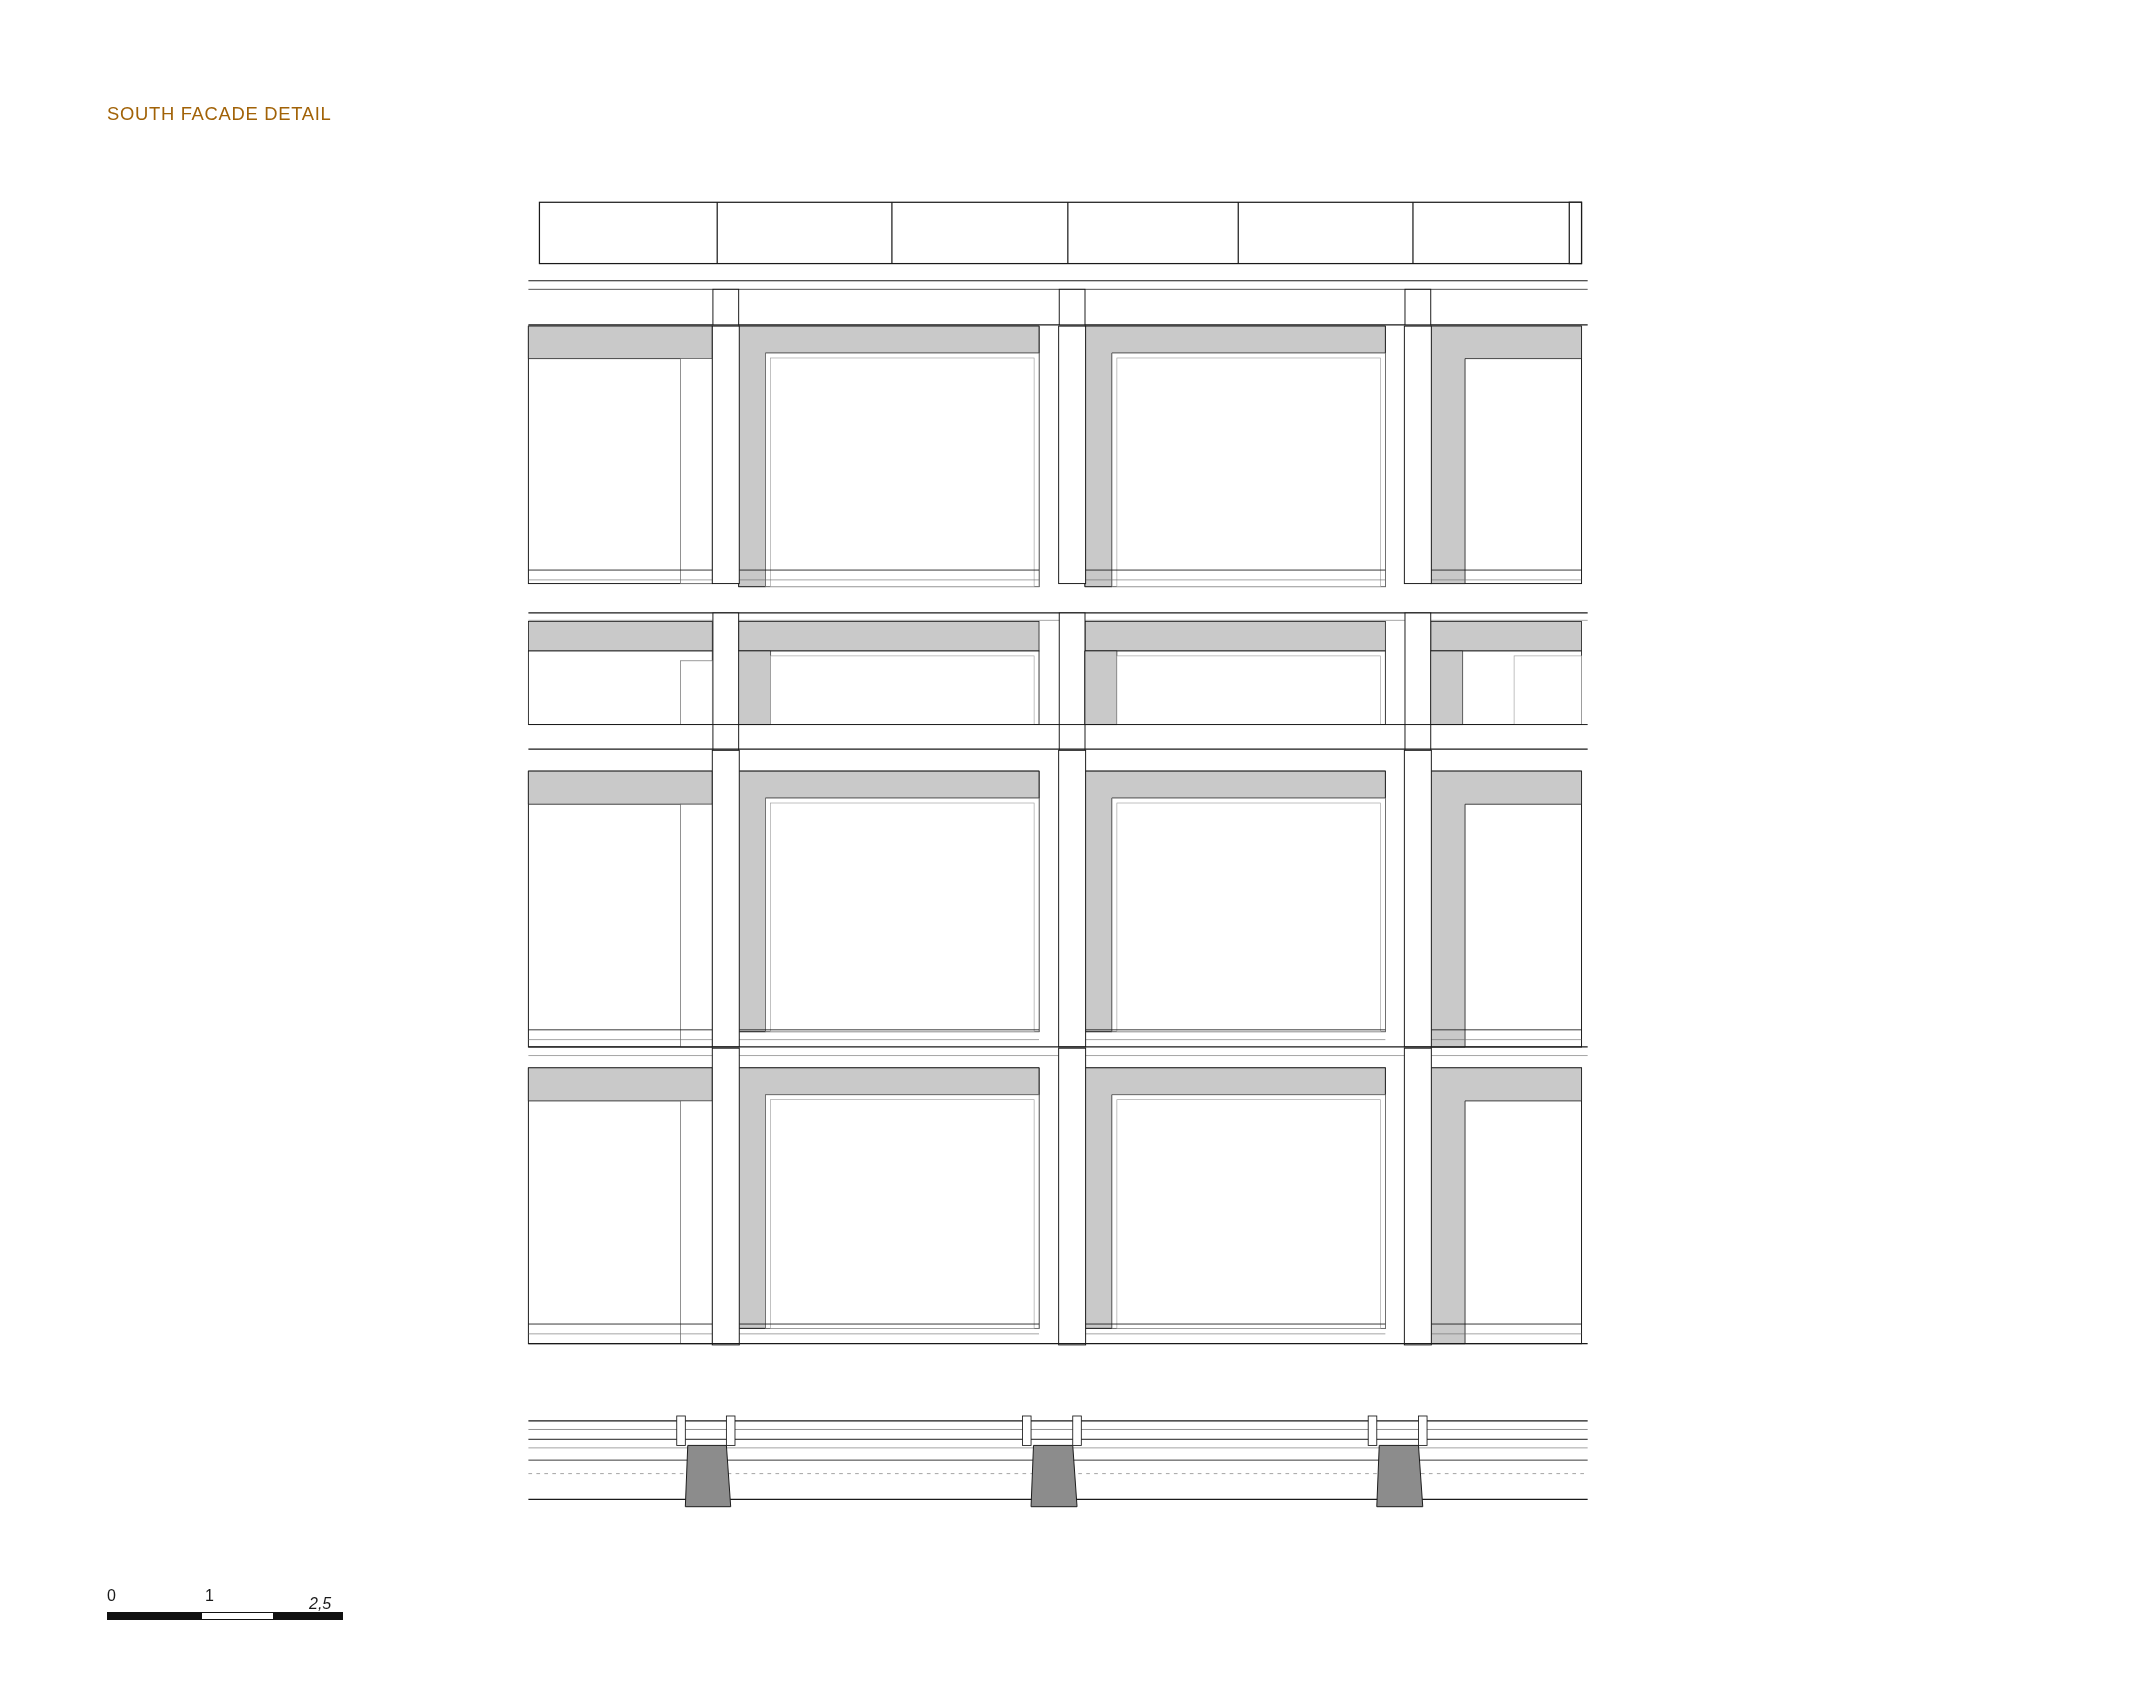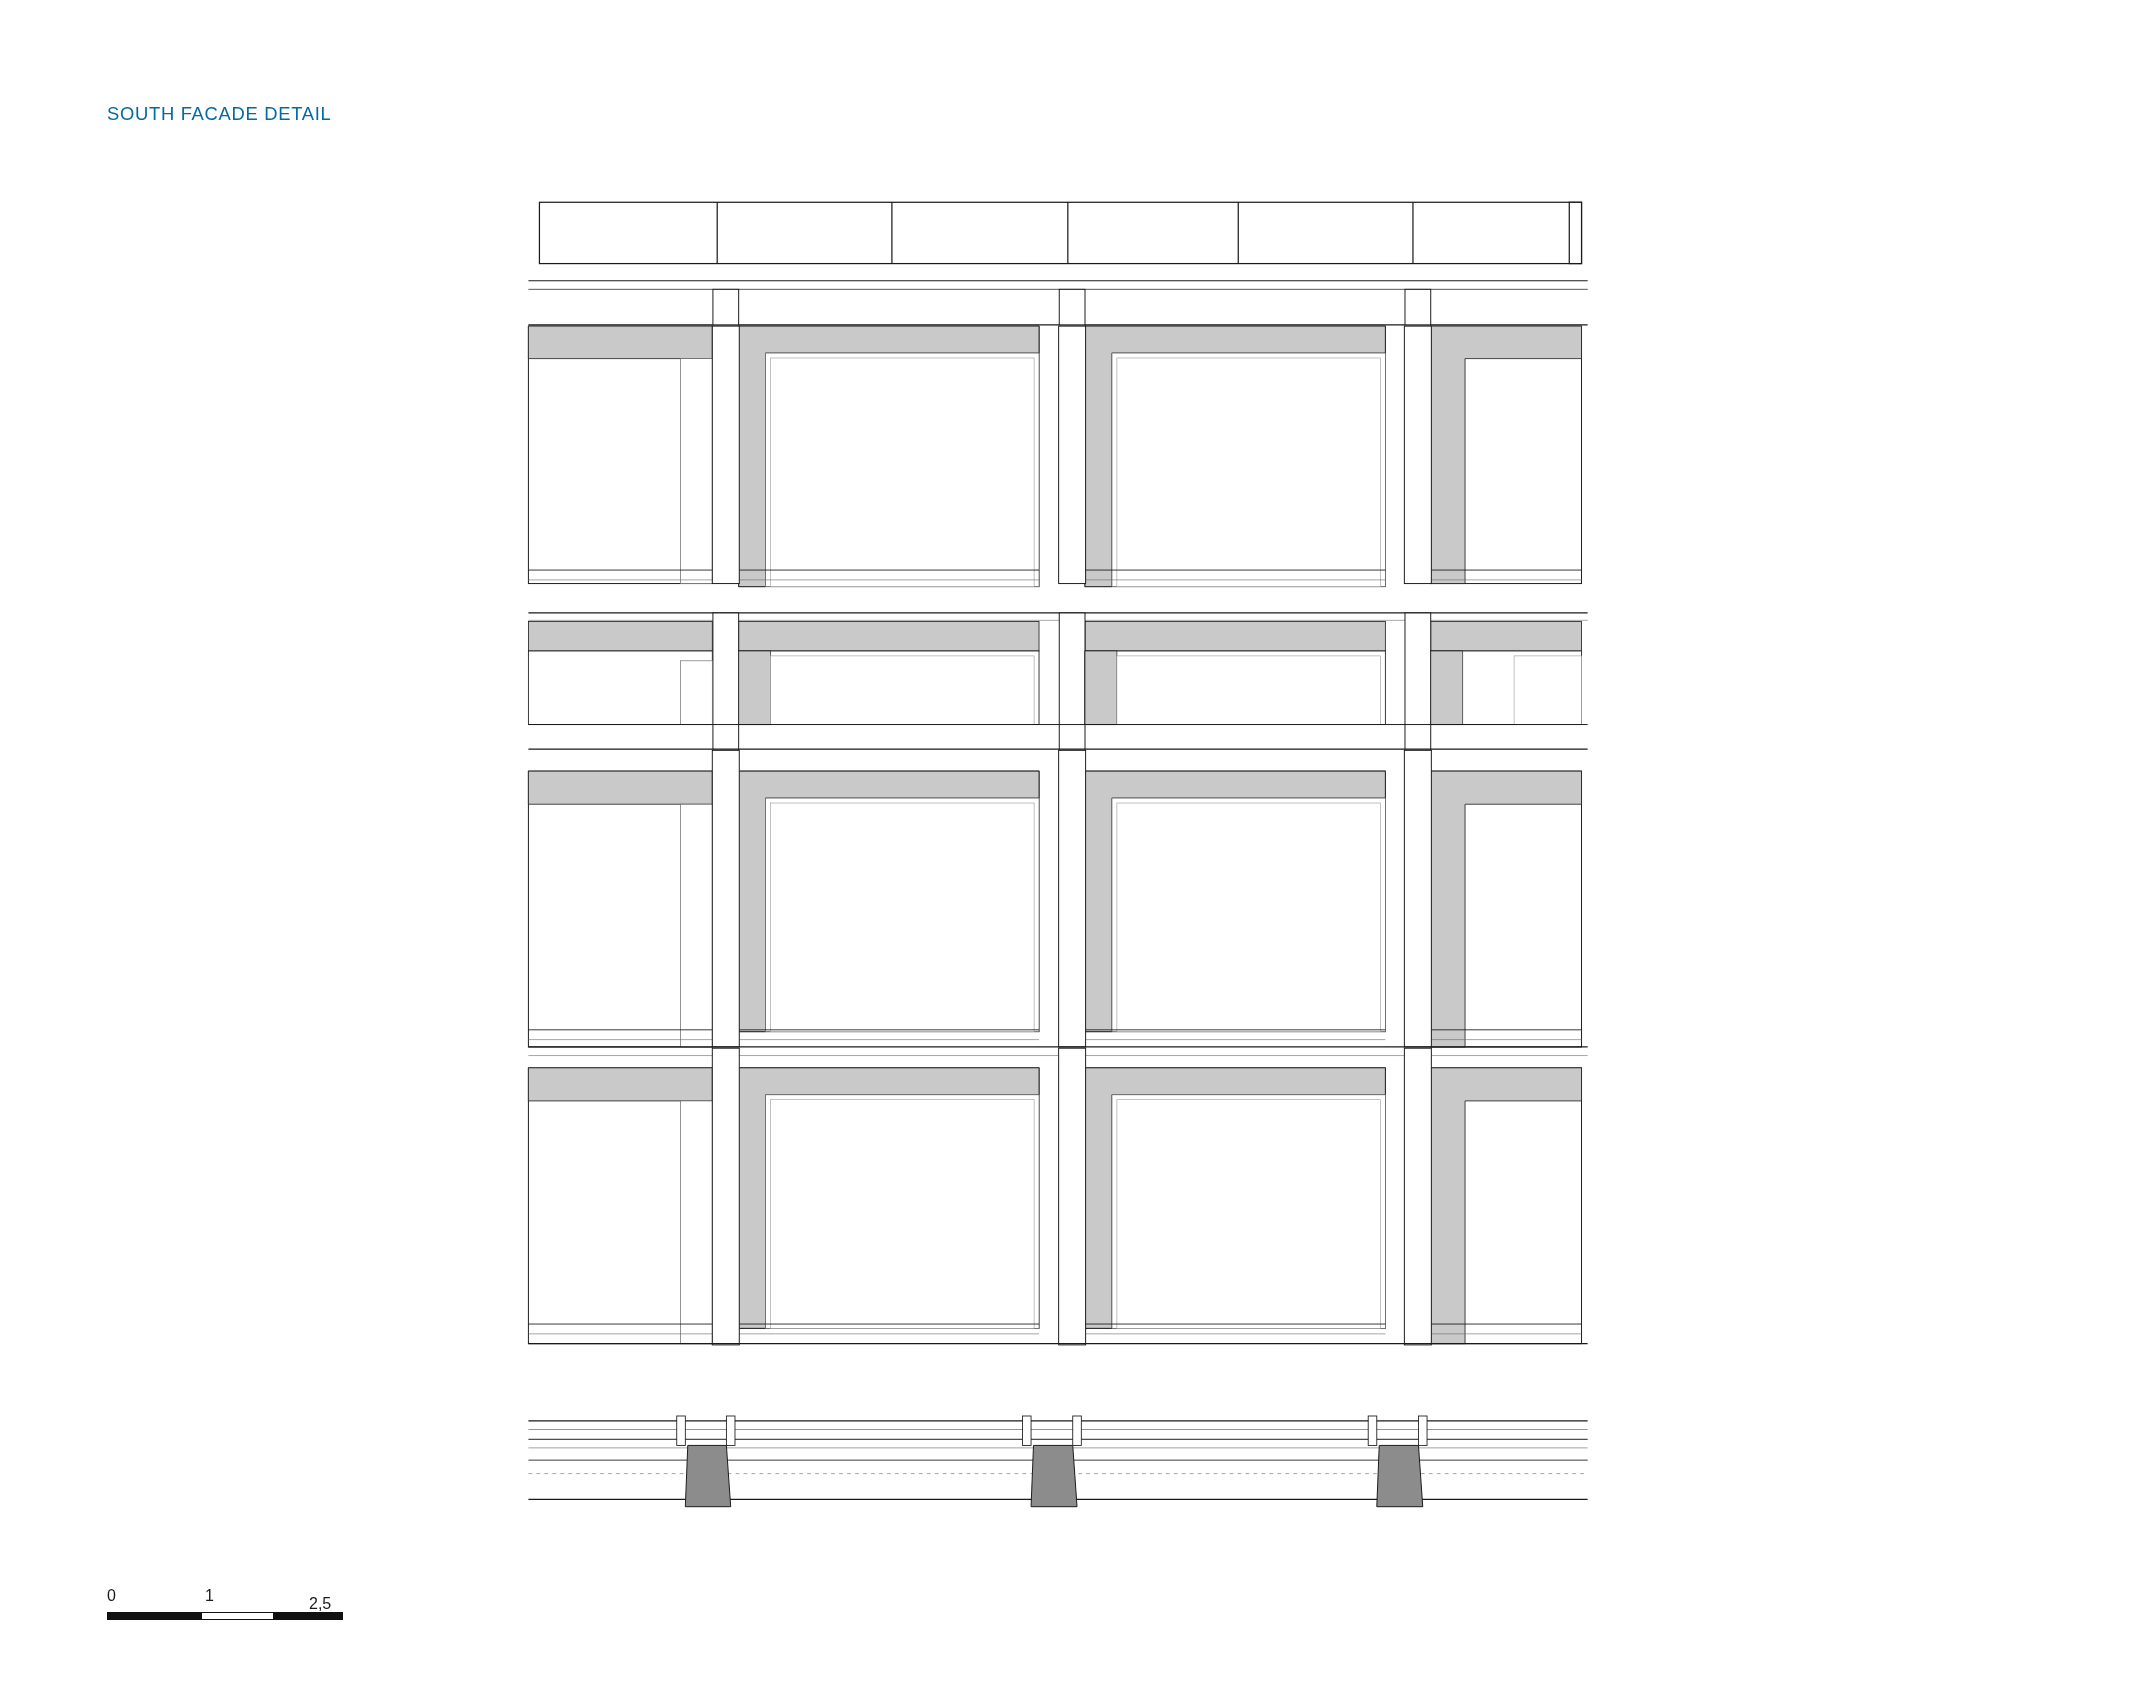--- a/index.html
+++ b/index.html
@@ -18,21 +18,21 @@
     position: absolute;
     inset: 0;
     background: #ffffff;
   }
   #title {
     position: absolute;
     left: 107px;
     top: 103px;
     font-size: 18.4px;
     letter-spacing: 0.7px;
-    color: #0369a1;
+    color: #a16207;
     white-space: nowrap;
   }
   #drawing {
     position: absolute;
     left: 0;
     top: 0;
     width: 2151px;
     height: 1709px;
   }
   #scalebar {
@@ -42,21 +42,21 @@
     width: 245px;
     height: 49px;
   }
   .sb-label {
     position: absolute;
     font-size: 16px;
     color: #1a1a1a;
   }
   .sb-l0 { left: 0px; top: 0px; }
   .sb-l1 { left: 98px; top: 0px; }
-  .sb-l2 { left: 202px; top: 8px; }
+  .sb-l2 { left: 202px; top: 8px; font-style: italic; }
   .sb-track {
     position: absolute;
     left: 0px;
     top: 24.5px;
     width: 236px;
     height: 8px;
     background: #ffffff;
     border: 1.2px solid #111111;
     box-sizing: border-box;
   }

